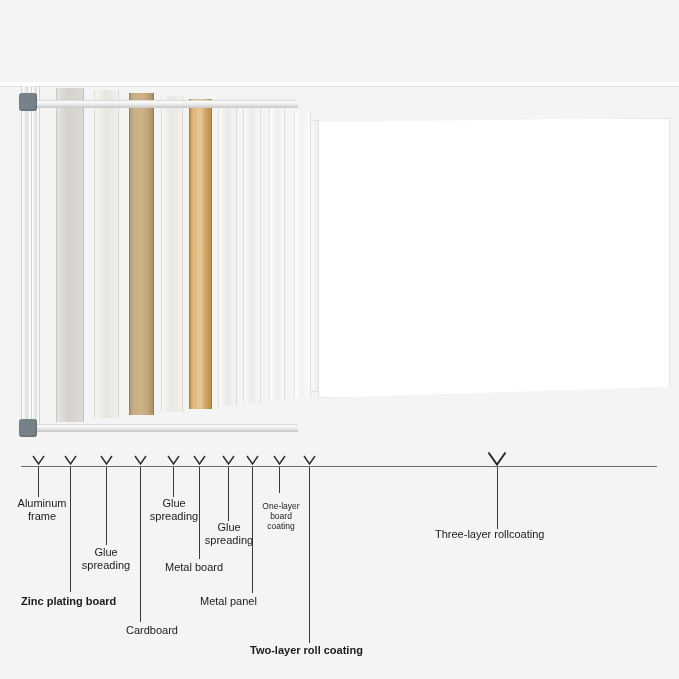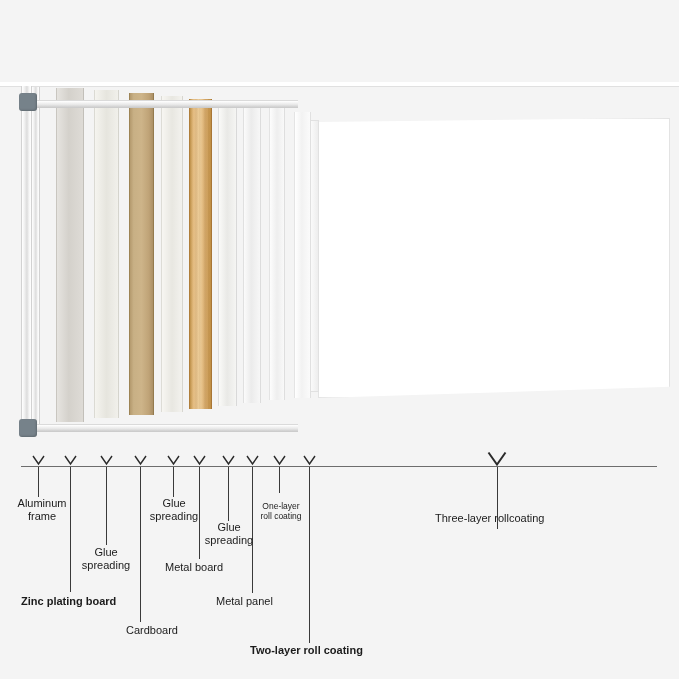--- a/index.html
+++ b/index.html
@@ -280,20 +280,20 @@
 frame</div>
     <div class="callout-label" style="left:21px;  top:595px;font-weight:bold;">Zinc plating board</div>
     <div class="callout-label" style="left:77px;  top:546px; text-align:center; width:58px;">Glue
 spreading</div>
     <div class="callout-label" style="left:126px; top:624px;text-align:center;">Cardboard</div>
     <div class="callout-label" style="left:145px; top:497px; text-align:center; width:58px;">Glue
 spreading</div>
     <div class="callout-label" style="left:165px; top:561px;">Metal board</div>
     <div class="callout-label" style="left:200px; top:521px; text-align:center; width:58px;">Glue
 spreading</div>
-    <div class="callout-label" style="left:216px; top:595px;">Metal panel</div>
+    <div class="callout-label" style="left:200px; top:595px;">Metal panel</div>
     <div class="callout-label small" style="left:257px; top:501px; text-align:center; width:48px;">One-layer
-roll coating</div>
+board coating</div>
     <div class="callout-label" style="left:250px; top:644px;font-weight:bold;">Two-layer roll coating</div>
-    <div class="callout-label" style="left:435px; top:512px;text-align:center;">Three-layer rollcoating</div>
+    <div class="callout-label" style="left:435px; top:528px;text-align:center;">Three-layer rollcoating</div>
   </div>
 
 </div>
 
 </body></html>

